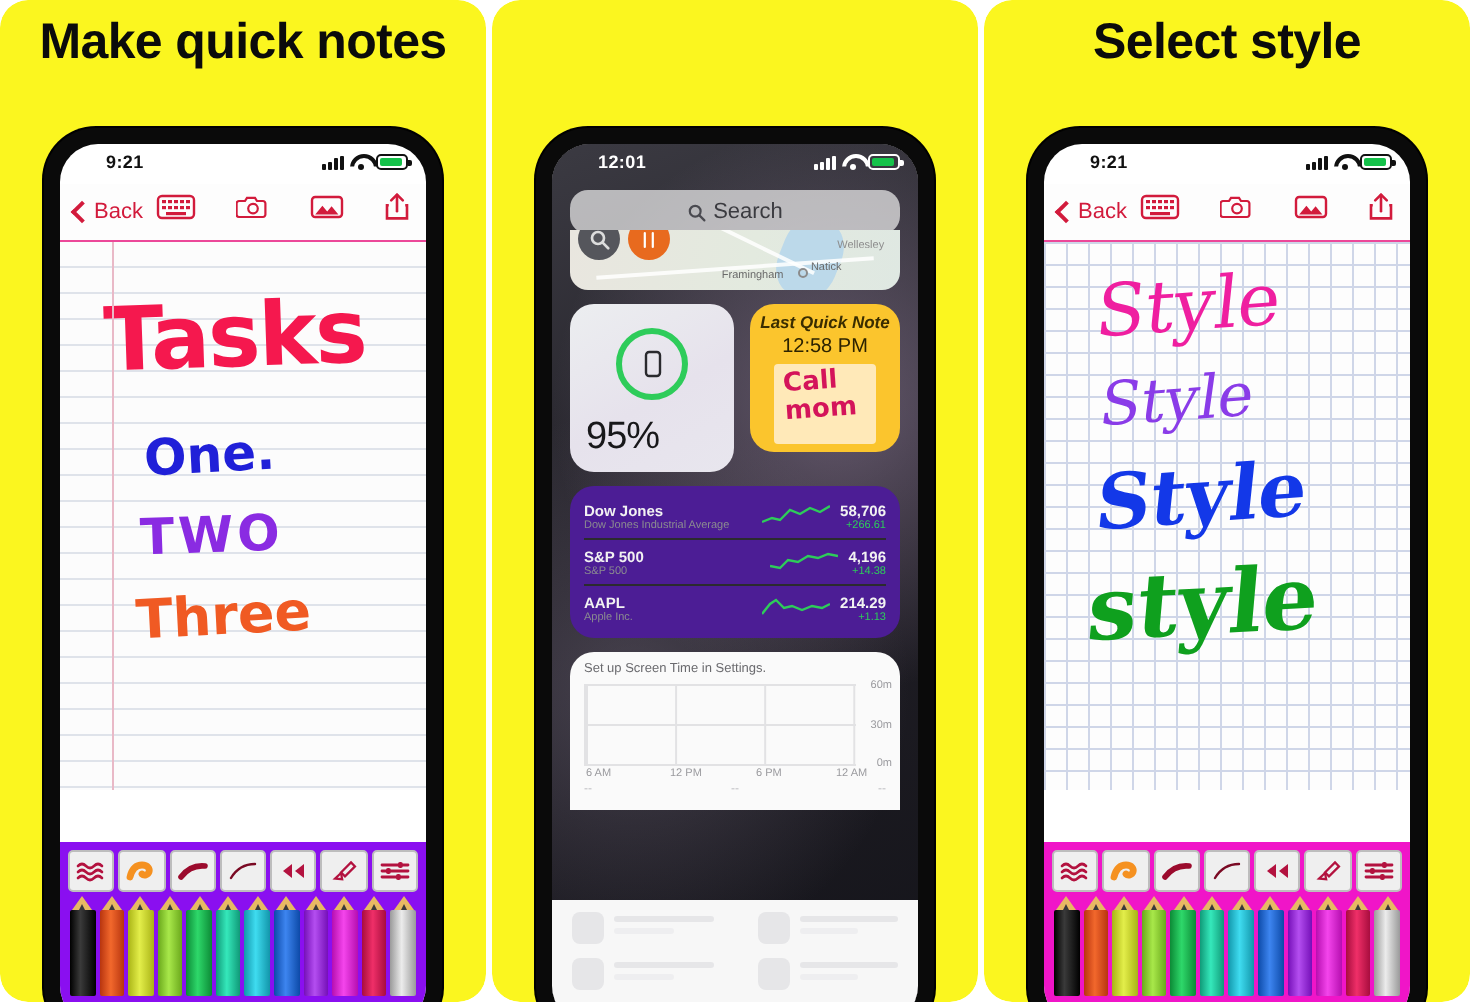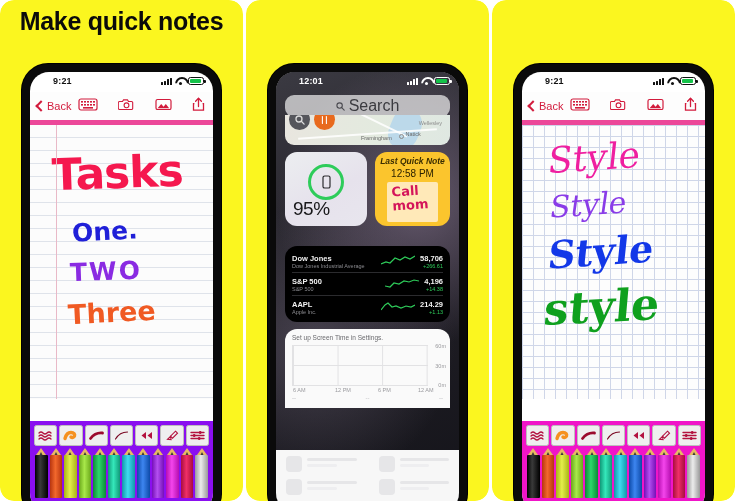--- a/index.html
+++ b/index.html
@@ -27,21 +27,21 @@
     border:2px solid #111;border-radius:50%;clip-path:polygon(0 0,100% 0,100% 45%,0 45%);}
   .statusbar.dark .wifi::before{border-color:#fff;}
   .wifi::after{content:"";position:absolute;left:3.5px;top:5px;width:3px;height:3px;background:#111;border-radius:50%;}
   .statusbar.dark .wifi::after{background:#fff;}
   .batt{width:16px;height:8px;border:1px solid #111;border-radius:2.5px;position:relative;padding:1px;box-sizing:border-box;}
   .statusbar.dark .batt{border-color:#fff;}
   .batt i{display:block;height:100%;width:92%;background:#15c24a;border-radius:1px;}
   .batt::after{content:"";position:absolute;right:-2.5px;top:2.2px;width:1.5px;height:3px;background:#111;border-radius:0 1px 1px 0;}
   .statusbar.dark .batt::after{background:#fff;}
   
-  .navbar{height:28px;background:#fdfdfd;display:flex;align-items:center;position:relative;border-bottom:5px solid #ec4899;}
+  .navbar{height:28px;background:#fdfdfd;display:flex;align-items:center;position:relative;border-bottom:1px solid #ec4899;}
   .nav-back{display:flex;align-items:center;gap:2px;margin-left:7px;color:#d21b3c;font-size:11px;font-weight:500;}
   .chev{width:6px;height:6px;border-left:2px solid #d21b3c;border-bottom:2px solid #d21b3c;transform:rotate(45deg);}
   .nav-tools{position:absolute;right:8px;top:0;height:28px;display:flex;align-items:center;gap:20px;}
   .ni{color:#d21b3c;display:block;}
   
   .paper{position:relative;height:274px;background:#fcfcfc;overflow:hidden;}
   .paper.ruled{background-image:repeating-linear-gradient(#fcfcfc 0 12px,#dfe3ea 12px 13px);}
   .paper.ruled::after{content:"";position:absolute;left:26px;top:0;bottom:0;width:1px;background:#e9b9c7;}
   .paper.grid{background-color:#fdfdfd;
     background-image:linear-gradient(#cfd6e8 1px,transparent 1px),linear-gradient(90deg,#cfd6e8 1px,transparent 1px);
@@ -59,39 +59,39 @@
     border-left:2.5px solid transparent;border-right:2.5px solid transparent;border-bottom:4px solid #3a3a3a;}
   .pencil .body{position:absolute;top:7px;left:1px;right:1px;bottom:0;border-radius:1px;}
   
   .wscreen{position:absolute;inset:0;background:#151419;}
   .wbg{position:absolute;inset:0;background:
      radial-gradient(circle at 78% 30%,rgba(150,130,160,.55),transparent 42%),
      radial-gradient(circle at 22% 62%,rgba(120,110,130,.45),transparent 45%),
      linear-gradient(160deg,#3b3a42 0%,#211f26 45%,#14141a 100%);}
   .wrap-w{position:relative;padding:0 9px;}
   .searchbar{margin:3px 0 0;height:22px;border-radius:9px;background:rgba(235,235,235,.72);
-    display:flex;align-items:center;justify-content:center;gap:4px;color:#3b3b40;font-size:16px;}
+    display:flex;align-items:center;justify-content:center;gap:4px;color:#3b3b40;font-size:11px;}
   .mapw{height:30px;border-radius:0 0 9px 9px;margin-top:-2px;position:relative;overflow:hidden;
     background:linear-gradient(100deg,#e9e6df 0%,#e3eadf 55%,#dfe8e2 100%);}
   .mapw .water{position:absolute;right:18%;top:-6px;width:30px;height:40px;background:#bcd9ea;transform:rotate(22deg);border-radius:40%;}
   .mapw .road{position:absolute;height:1.5px;background:#fff;opacity:.85;}
   .mapw .lbl{position:absolute;font-size:5.5px;color:#6a6a6a;}
   .mapw .mdot{position:absolute;width:3px;height:3px;border:1px solid #8b8b8b;border-radius:50%;}
   .mbtn{position:absolute;top:-6px;width:21px;height:21px;border-radius:50%;display:flex;align-items:center;justify-content:center;}
   .row2{display:flex;gap:8px;margin-top:7px;}
-  .battw{width:82px;height:74px;border-radius:12px;position:relative;
+  .battw{width:82px;height:84px;border-radius:12px;position:relative;
     background:linear-gradient(150deg,#eceef0 0%,#e6e2ec 55%,#e8e6ee 100%);}
   .ring{position:absolute;left:50%;top:12px;transform:translateX(-50%);width:30px;height:30px;border-radius:50%;
     border:3px solid #2ecc5a;display:flex;align-items:center;justify-content:center;}
   .pct{position:absolute;left:8px;bottom:6px;font-size:19px;font-weight:500;color:#18181a;letter-spacing:-0.5px;}
   .notew{flex:1;height:74px;border-radius:12px;background:#fbc52d;position:relative;overflow:hidden;}
   .notew .nt{position:absolute;top:4px;left:0;right:0;text-align:center;font-size:8.5px;font-weight:600;color:#3a2d00;font-style:italic;}
   .notew .ntime{position:absolute;top:16px;left:0;right:0;text-align:center;font-size:10px;color:#2d2300;}
   .notew .sticky{position:absolute;left:12px;right:12px;top:30px;bottom:4px;background:#ffe9b8;border-radius:2px;}
-  .stocksw{margin-top:20px;border-radius:12px;background:#000000;padding:4px 7px;}
+  .stocksw{margin-top:7px;border-radius:12px;background:#4c1d95;padding:4px 7px;}
   .srow{display:flex;align-items:center;padding:3.5px 0;border-bottom:1px solid #2b2b2e;}
   .srow:last-child{border-bottom:none;}
   .sname{flex:1;min-width:0;}
   .sname b{display:block;color:#f2f2f2;font-size:7.5px;font-weight:bold;}
   .sname span{display:block;color:#8b8b90;font-size:5.5px;}
   .spark{width:34px;height:12px;margin:0 5px;}
   .sval{text-align:right;}
   .sval b{display:block;color:#f2f2f2;font-size:7.5px;font-weight:bold;}
   .sval span{display:block;color:#2ecc5a;font-size:5.5px;}
   .stimew{margin-top:7px;border-radius:12px 12px 0 0;background:#fafafa;padding:5px 7px 0;height:74px;position:relative;}
@@ -483,20 +483,21 @@
             </div>
           </div>
 
         </div>
       </div>
     </div>
   </div>
 
   <div class="panel">
     <div class="panel-bg"></div>
+    <div class="headline">Select style</div>
     <div class="phone">
       <div class="screen">
 
         <div class="statusbar">
           <span class="st-time">9:21</span>
           <span class="st-right">
             <span class="sig">
                 <i></i>
                 <i></i>
                 <i></i>

